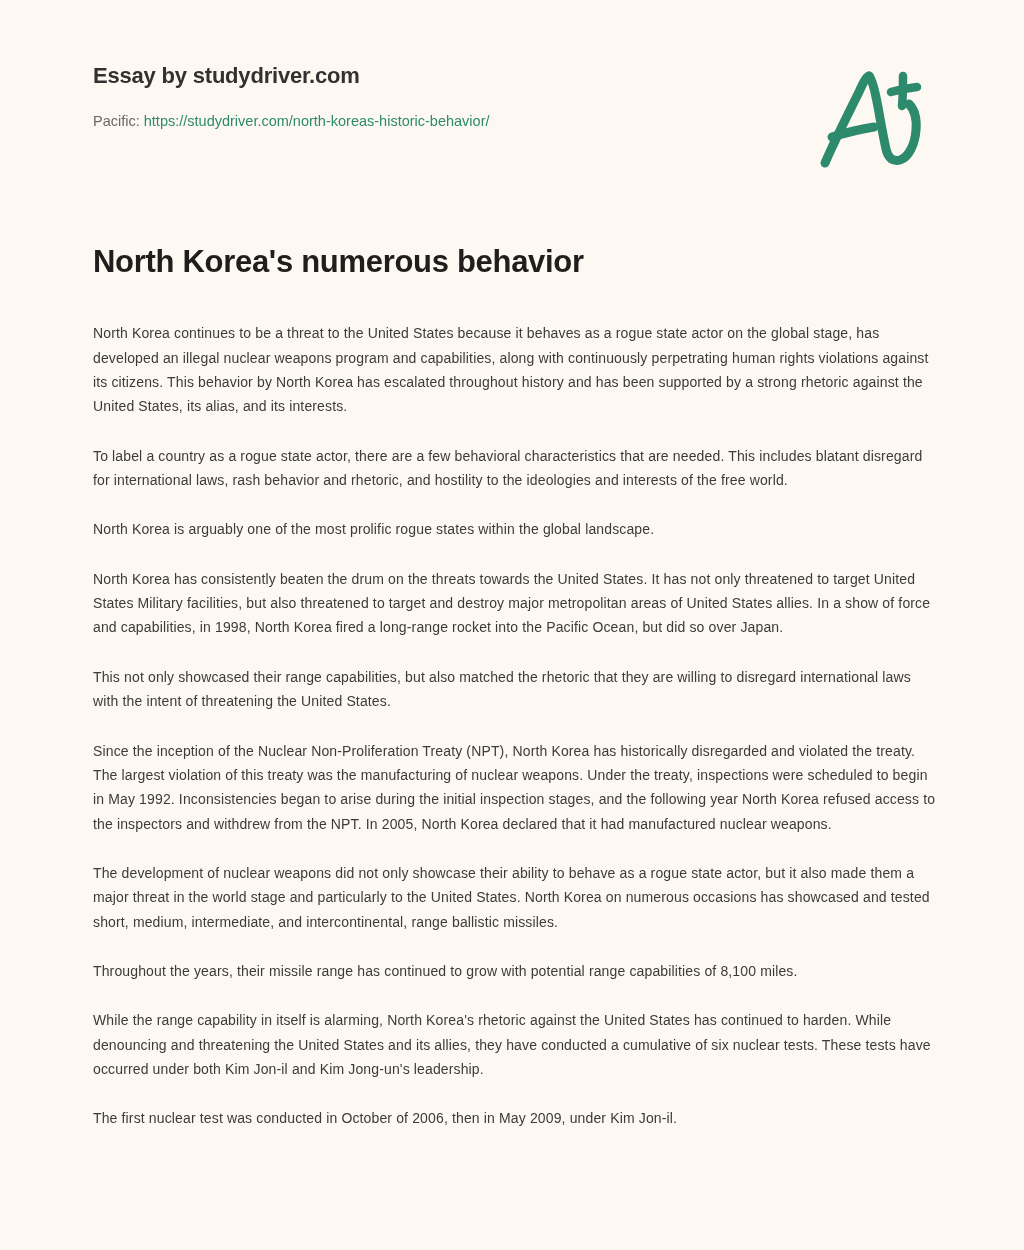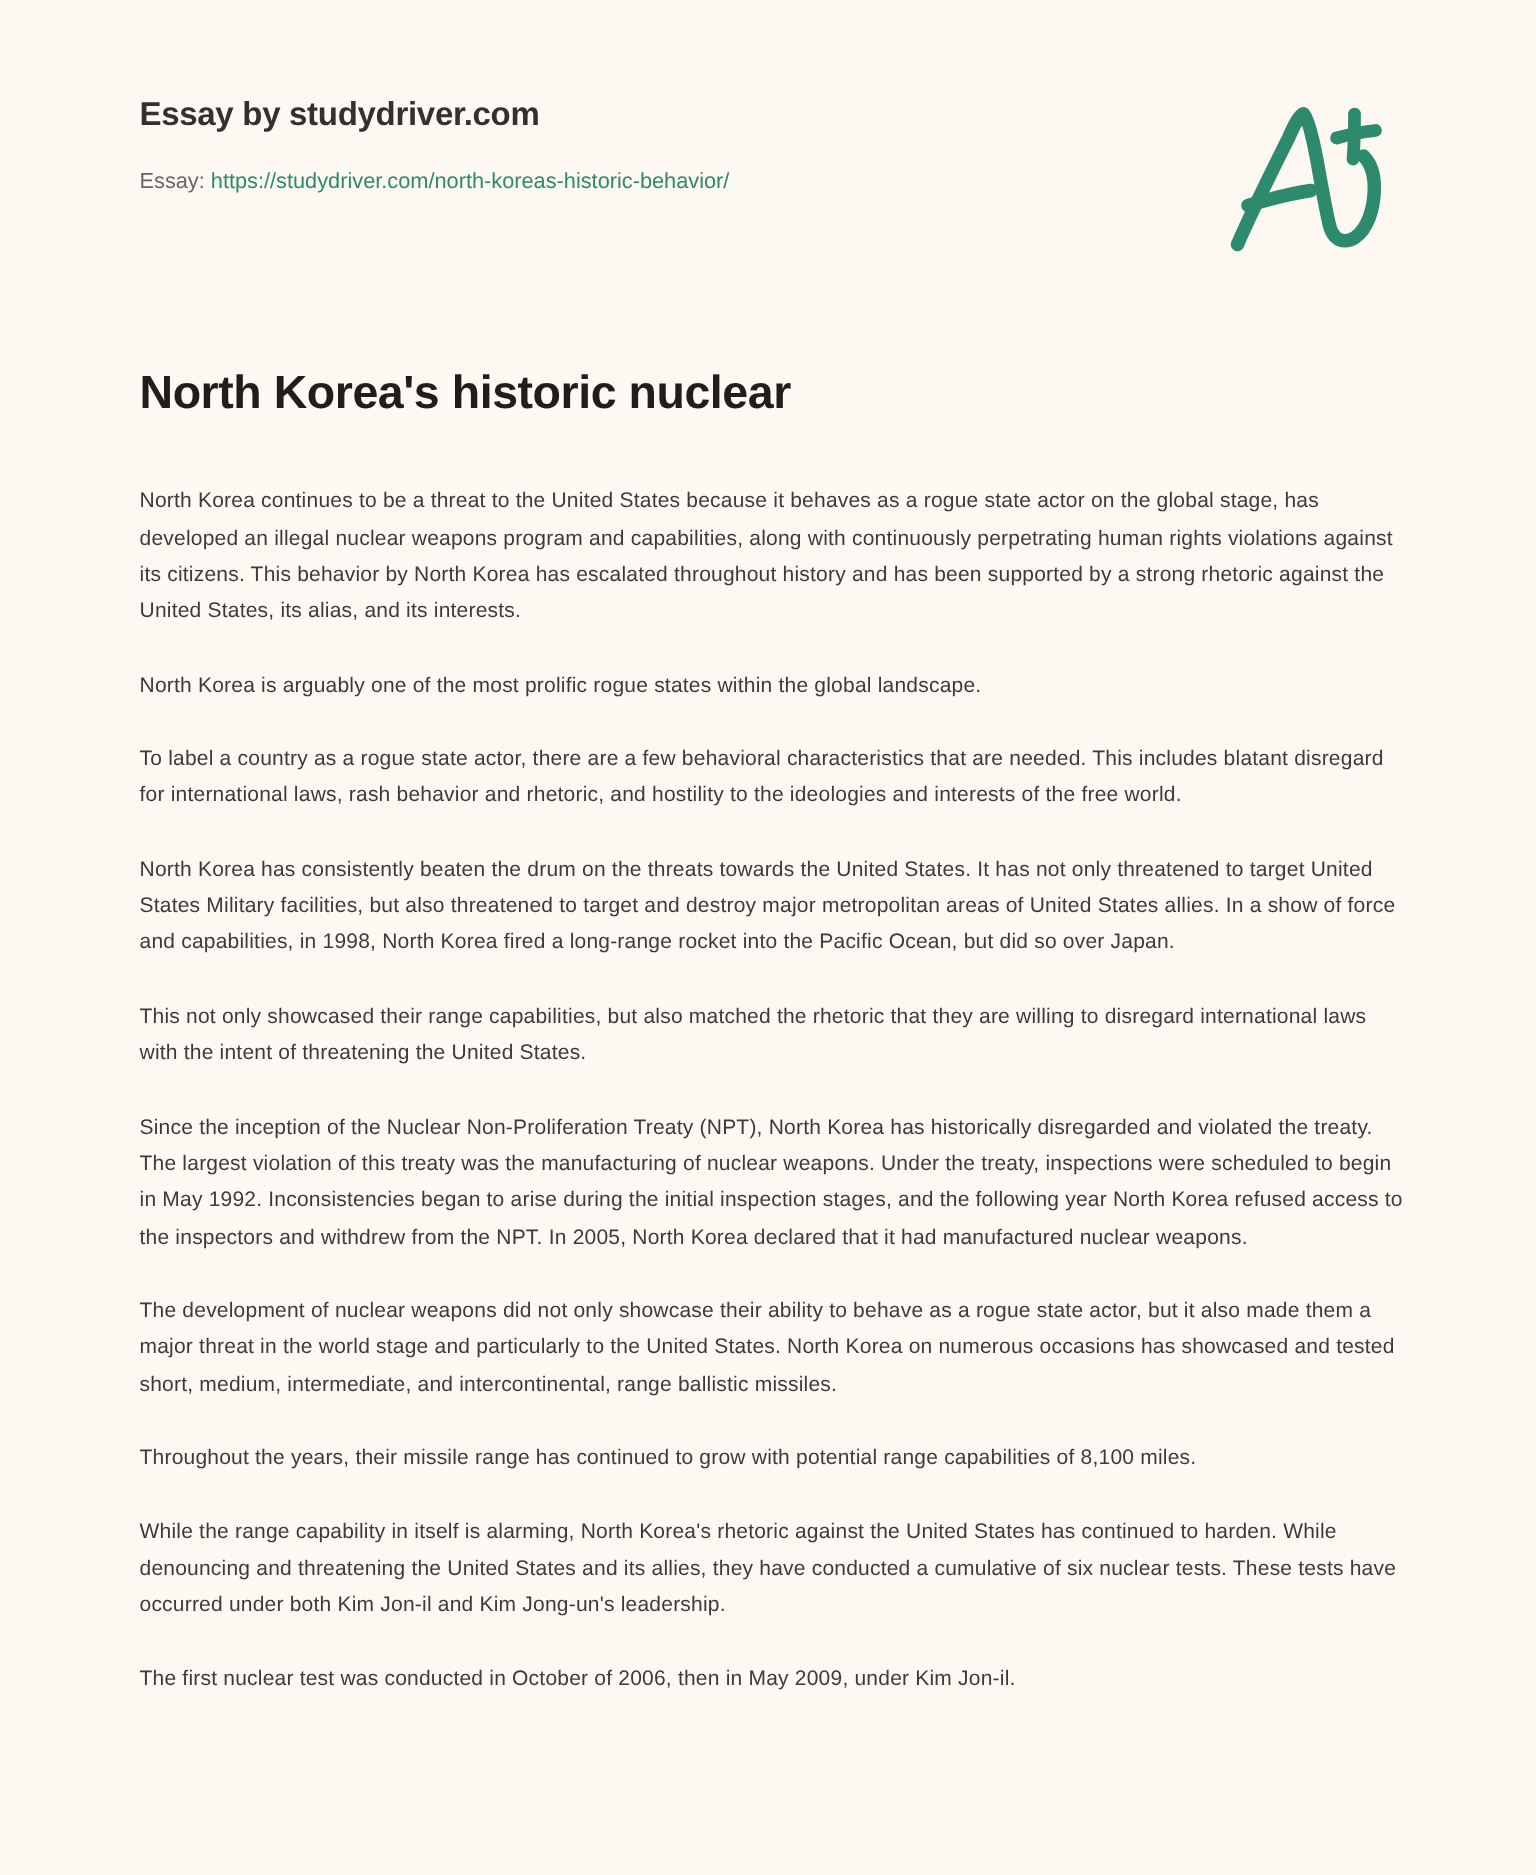--- a/index.html
+++ b/index.html
@@ -105,21 +105,21 @@
 <body>
 
 <div class="page">
 
   <div class="header">
 
     <div class="header-text">
       <div class="essay-by">Essay by studydriver.com</div>
 
       <div class="source-line">
-        <span class="source-label">Essay:</span>
+        <span class="source-label">Pacific:</span>
         <span> </span><a class="source-url" href="#">https://studydriver.com/north-koreas-historic-behavior/</a>
       </div>
     </div>
 
     <div class="logo">
       <svg viewBox="0 0 124 104" xmlns="http://www.w3.org/2000/svg">
         <g fill="none" stroke="#2d8a6c" stroke-linecap="round" stroke-linejoin="round">
 
           <path d="M13 97 C22 76 36 48 47 26 C51 17 54 11 57 10" stroke-width="9"></path>
 
@@ -132,26 +132,26 @@
           <path d="M79 26 C86 24 96 22 105 21" stroke-width="8.5"></path>
 
           <path d="M91 10 C91 19 91 30 90 40" stroke-width="8.5"></path>
         </g>
       </svg>
     </div>
 
   </div>
 
   <div class="article">
-    <h1 class="article-title">North Korea's historic nuclear</h1>
+    <h1 class="article-title">North Korea's numerous behavior</h1>
 
     <div class="body-copy">
       <p>North Korea continues to be a threat to the United States because it behaves as a rogue state actor on the global stage, has developed an illegal nuclear weapons program and capabilities, along with continuously perpetrating human rights violations against its citizens. This behavior by North Korea has escalated throughout history and has been supported by a strong rhetoric against the United States, its alias, and its interests.</p>
+      <p>To label a country as a rogue state actor, there are a few behavioral characteristics that are needed. This includes blatant disregard for international laws, rash behavior and rhetoric, and hostility to the ideologies and interests of the free world.</p>
       <p>North Korea is arguably one of the most prolific rogue states within the global landscape.</p>
-      <p>To label a country as a rogue state actor, there are a few behavioral characteristics that are needed. This includes blatant disregard for international laws, rash behavior and rhetoric, and hostility to the ideologies and interests of the free world.</p>
       <p>North Korea has consistently beaten the drum on the threats towards the United States. It has not only threatened to target United States Military facilities, but also threatened to target and destroy major metropolitan areas of United States allies. In a show of force and capabilities, in 1998, North Korea fired a long-range rocket into the Pacific Ocean, but did so over Japan.</p>
       <p>This not only showcased their range capabilities, but also matched the rhetoric that they are willing to disregard international laws with the intent of threatening the United States.</p>
       <p>Since the inception of the Nuclear Non-Proliferation Treaty (NPT), North Korea has historically disregarded and violated the treaty. The largest violation of this treaty was the manufacturing of nuclear weapons. Under the treaty, inspections were scheduled to begin in May 1992. Inconsistencies began to arise during the initial inspection stages, and the following year North Korea refused access to the inspectors and withdrew from the NPT. In 2005, North Korea declared that it had manufactured nuclear weapons.</p>
       <p>The development of nuclear weapons did not only showcase their ability to behave as a rogue state actor, but it also made them a major threat in the world stage and particularly to the United States. North Korea on numerous occasions has showcased and tested short, medium, intermediate, and intercontinental, range ballistic missiles.</p>
       <p>Throughout the years, their missile range has continued to grow with potential range capabilities of 8,100 miles.</p>
       <p>While the range capability in itself is alarming, North Korea's rhetoric against the United States has continued to harden. While denouncing and threatening the United States and its allies, they have conducted a cumulative of six nuclear tests. These tests have occurred under both Kim Jon-il and Kim Jong-un's leadership.</p>
       <p>The first nuclear test was conducted in October of 2006, then in May 2009, under Kim Jon-il.</p>
 
     </div>
   </div>

